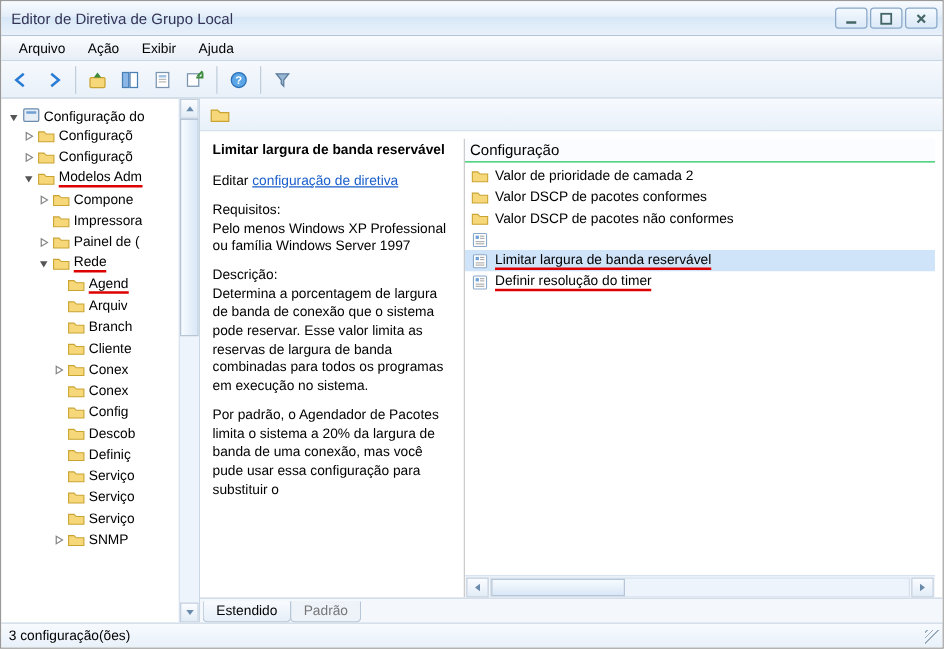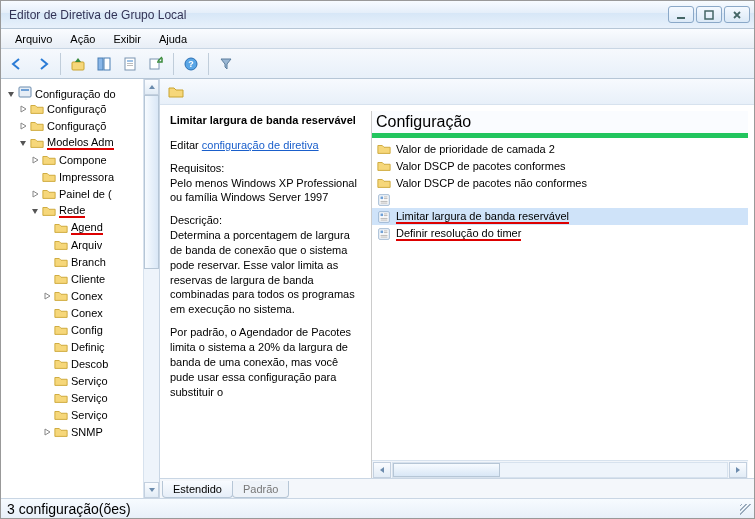--- a/index.html
+++ b/index.html
@@ -145,23 +145,23 @@
   .desc-col a { color:#1a5fcb; text-decoration:underline;}
   .desc-col .para { margin:8px 0; }
   .cfg-col {
     flex:1;
     border-left:1px solid #ccc;
     padding-left:0;
     min-width:0;
     display:flex; flex-direction:column;
   }
   .cfg-header {
-    font-size:16px;
+    font-size:12px;
     padding:2px 0 2px 4px;
-    border-bottom:5px solid #22c55e;
+    border-bottom:1px solid #22c55e;
     background: #fafcff;
   }
   .cfg-list {
     padding:2px 0;
     flex:1;
     overflow:auto;
   }
   .cfg-row {
     display:flex; align-items:center;
     height:17px;
@@ -202,21 +202,21 @@
     font-size:11px;
   }
   .tab.inactive { color:#777; background:#eef3f9;}
   
   .statusbar {
     height:20px;
     border-top:1px solid #c9d6e4;
     background:linear-gradient(#f7fbff,#e8f0f9);
     display:flex;align-items:center;
     padding-left:6px;
-    font-size:14px;
+    font-size:11px;
   }
   
   .grip {
     position:absolute; right:2px; bottom:2px;
     width:12px;height:12px;
     background:
       linear-gradient(135deg, transparent 7px, #9ab 7px, #9ab 8px, transparent 8px),
       linear-gradient(135deg, transparent 4px, #9ab 4px, #9ab 5px, transparent 5px),
       linear-gradient(135deg, transparent 1px, #9ab 1px, #9ab 2px, transparent 2px);
   }
@@ -488,30 +488,30 @@
           </span>
           <span class="lbl">Config</span>
         </div>
         <div class="tree-row ind-4">
           <span class="twisty"></span>
           <span class="ico folder-ico">
             <svg viewBox="0 0 16 16">
               <path d="M1 4 L6 4 L8 6 L15 6 L15 13 L1 13 Z" fill="#f6d77a" stroke="#c9a431"></path>
             </svg>
           </span>
+          <span class="lbl">Descob</span>
+        </div>
+        <div class="tree-row ind-4">
+          <span class="twisty"></span>
+          <span class="ico folder-ico">
+            <svg viewBox="0 0 16 16">
+              <path d="M1 4 L6 4 L8 6 L15 6 L15 13 L1 13 Z" fill="#f6d77a" stroke="#c9a431"></path>
+            </svg>
+          </span>
           <span class="lbl">Definiç</span>
-        </div>
-        <div class="tree-row ind-4">
-          <span class="twisty"></span>
-          <span class="ico folder-ico">
-            <svg viewBox="0 0 16 16">
-              <path d="M1 4 L6 4 L8 6 L15 6 L15 13 L1 13 Z" fill="#f6d77a" stroke="#c9a431"></path>
-            </svg>
-          </span>
-          <span class="lbl">Descob</span>
         </div>
         <div class="tree-row ind-4">
           <span class="twisty"></span>
           <span class="ico folder-ico">
             <svg viewBox="0 0 16 16">
               <path d="M1 4 L6 4 L8 6 L15 6 L15 13 L1 13 Z" fill="#f6d77a" stroke="#c9a431"></path>
             </svg>
           </span>
           <span class="lbl">Serviço</span>
         </div>

